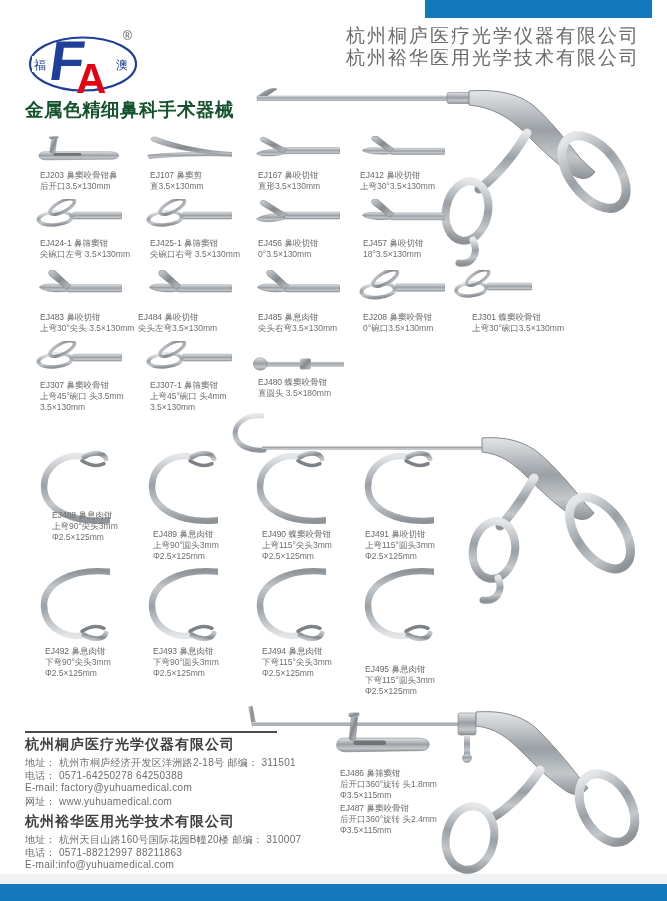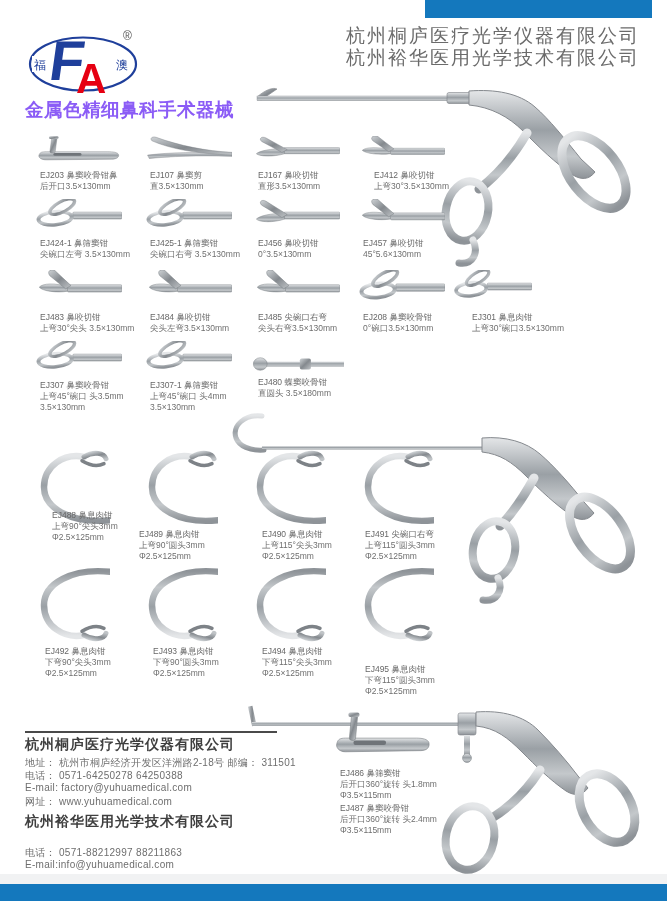--- a/index.html
+++ b/index.html
@@ -3,21 +3,21 @@
 <meta charset="utf-8">
 <style>
   html,body{margin:0;padding:0;background:#9a9a9a;}
   .page{position:relative;width:667px;height:901px;background:#ffffff;overflow:hidden;
         font-family:"Liberation Sans","DejaVu Sans",sans-serif;margin:0 auto;}
   .abs{position:absolute;}
   .topbar{position:absolute;left:425px;top:0;width:227px;height:18px;background:#1478BD;}
   .companies{position:absolute;top:25px;right:27px;text-align:right;color:#6B6B6B;
              font-size:19px;letter-spacing:2px;line-height:22px;}
   .pagetitle{position:absolute;left:25px;top:97px;font-size:18.5px;font-weight:bold;
-             color:#8b5cf6;letter-spacing:0.5px;}
+             color:#14532d;letter-spacing:0.5px;}
   .plabel{position:absolute;font-size:8.5px;line-height:11px;color:#6f6f6f;white-space:nowrap;}
   .plabel .pt{color:#686868;}
   .thumb{position:absolute;}
   .inst{position:absolute;}
   .divider{position:absolute;left:25px;top:731px;width:252px;height:1.5px;background:#4a4a4a;}
   .coname{position:absolute;left:25px;font-size:14px;font-weight:bold;color:#3F3F3F;letter-spacing:1px;}
   .coline{position:absolute;left:25px;font-size:10px;color:#6e6e6e;letter-spacing:0.3px;text-align:right;}
   .lightstrip{position:absolute;left:0;top:874px;width:667px;height:10px;background:#f1f2f3;}
   .footbar{position:absolute;left:0;top:884px;width:667px;height:17px;background:#1478BD;}
 </style>
@@ -123,21 +123,21 @@
       </svg>
       <div class="plabel" style="left:258px;top:170px">
         <div class="pt">EJ167 鼻咬切钳</div>
         <div>直形3.5×130mm</div>
       </div>
       <svg class="thumb" style="left:357px;top:136px;width:88px;height:30px" viewBox="0 0 100 44" preserveAspectRatio="none">
         <rect x="38" y="18" width="62" height="9" rx="1.5" fill="url(#gMetal)" stroke="#878c91" stroke-width="0.6"></rect>
         <path d="M38,20 C24,16 10,16 6,21 C10,26 26,28 38,26 Z" fill="url(#gMetal)" stroke="#81868b" stroke-width="0.6"></path>
         <path d="M42,19 L24,1 C20,-2 14,1 18,7 L36,23 Z" fill="url(#gMetal2)" stroke="#7b8085" stroke-width="0.6"></path>
       </svg>
-      <div class="plabel" style="left:374px;top:170px">
+      <div class="plabel" style="left:360px;top:170px">
         <div class="pt">EJ412 鼻咬切钳</div>
         <div>上弯30°3.5×130mm</div>
       </div>
       <svg class="thumb" style="left:34px;top:199px;width:88px;height:34px" viewBox="0 0 100 44" preserveAspectRatio="none">
         <rect x="44" y="17" width="56" height="9" rx="1.5" fill="url(#gMetal)" stroke="#878c91" stroke-width="0.6"></rect>
         <ellipse cx="24" cy="25" rx="19" ry="8.5" fill="none" stroke="url(#gMetal)" stroke-width="4.5" transform="rotate(-6 24 25)"></ellipse>
         <ellipse cx="32" cy="10" rx="16" ry="6.5" fill="none" stroke="url(#gMetal2)" stroke-width="4" transform="rotate(-32 32 10)"></ellipse>
       </svg>
       <div class="plabel" style="left:40px;top:238px">
         <div class="pt">EJ424-1 鼻筛窦钳</div>
@@ -161,65 +161,65 @@
         <div class="pt">EJ456 鼻咬切钳</div>
         <div>0°3.5×130mm</div>
       </div>
       <svg class="thumb" style="left:357px;top:199px;width:88px;height:34px" viewBox="0 0 100 44" preserveAspectRatio="none">
         <rect x="38" y="18" width="62" height="9" rx="1.5" fill="url(#gMetal)" stroke="#878c91" stroke-width="0.6"></rect>
         <path d="M38,20 C24,16 10,16 6,21 C10,26 26,28 38,26 Z" fill="url(#gMetal)" stroke="#81868b" stroke-width="0.6"></path>
         <path d="M42,19 L24,1 C20,-2 14,1 18,7 L36,23 Z" fill="url(#gMetal2)" stroke="#7b8085" stroke-width="0.6"></path>
       </svg>
       <div class="plabel" style="left:363px;top:238px">
         <div class="pt">EJ457 鼻咬切钳</div>
-        <div>45°5.6×130mm</div>
+        <div>18°3.5×130mm</div>
       </div>
       <svg class="thumb" style="left:34px;top:270px;width:88px;height:36px" viewBox="0 0 100 44" preserveAspectRatio="none">
         <rect x="38" y="18" width="62" height="9" rx="1.5" fill="url(#gMetal)" stroke="#878c91" stroke-width="0.6"></rect>
         <path d="M38,20 C24,16 10,16 6,21 C10,26 26,28 38,26 Z" fill="url(#gMetal)" stroke="#81868b" stroke-width="0.6"></path>
         <path d="M42,19 L24,1 C20,-2 14,1 18,7 L36,23 Z" fill="url(#gMetal2)" stroke="#7b8085" stroke-width="0.6"></path>
       </svg>
       <div class="plabel" style="left:40px;top:312px">
         <div class="pt">EJ483 鼻咬切钳</div>
         <div>上弯30°尖头 3.5×130mm</div>
       </div>
       <svg class="thumb" style="left:144px;top:270px;width:88px;height:36px" viewBox="0 0 100 44" preserveAspectRatio="none">
         <rect x="38" y="18" width="62" height="9" rx="1.5" fill="url(#gMetal)" stroke="#878c91" stroke-width="0.6"></rect>
         <path d="M38,20 C24,16 10,16 6,21 C10,26 26,28 38,26 Z" fill="url(#gMetal)" stroke="#81868b" stroke-width="0.6"></path>
         <path d="M42,19 L24,1 C20,-2 14,1 18,7 L36,23 Z" fill="url(#gMetal2)" stroke="#7b8085" stroke-width="0.6"></path>
       </svg>
-      <div class="plabel" style="left:150px;top:312px">
+      <div class="plabel" style="left:138px;top:312px">
         <div class="pt">EJ484 鼻咬切钳</div>
         <div>尖头左弯3.5×130mm</div>
       </div>
       <svg class="thumb" style="left:252px;top:270px;width:88px;height:36px" viewBox="0 0 100 44" preserveAspectRatio="none">
         <rect x="38" y="18" width="62" height="9" rx="1.5" fill="url(#gMetal)" stroke="#878c91" stroke-width="0.6"></rect>
         <path d="M38,20 C24,16 10,16 6,21 C10,26 26,28 38,26 Z" fill="url(#gMetal)" stroke="#81868b" stroke-width="0.6"></path>
         <path d="M42,19 L24,1 C20,-2 14,1 18,7 L36,23 Z" fill="url(#gMetal2)" stroke="#7b8085" stroke-width="0.6"></path>
       </svg>
       <div class="plabel" style="left:258px;top:312px">
-        <div class="pt">EJ485 尖碗口右弯</div>
+        <div class="pt">EJ485 鼻息肉钳</div>
         <div>尖头右弯3.5×130mm</div>
       </div>
       <svg class="thumb" style="left:357px;top:270px;width:88px;height:36px" viewBox="0 0 100 44" preserveAspectRatio="none">
         <rect x="44" y="17" width="56" height="9" rx="1.5" fill="url(#gMetal)" stroke="#878c91" stroke-width="0.6"></rect>
         <ellipse cx="24" cy="25" rx="19" ry="8.5" fill="none" stroke="url(#gMetal)" stroke-width="4.5" transform="rotate(-6 24 25)"></ellipse>
         <ellipse cx="32" cy="10" rx="16" ry="6.5" fill="none" stroke="url(#gMetal2)" stroke-width="4" transform="rotate(-32 32 10)"></ellipse>
       </svg>
       <div class="plabel" style="left:363px;top:312px">
         <div class="pt">EJ208 鼻窦咬骨钳</div>
         <div>0°碗口3.5×130mm</div>
       </div>
       <svg class="thumb" style="left:452px;top:270px;width:80px;height:34px" viewBox="0 0 100 44" preserveAspectRatio="none">
         <rect x="44" y="17" width="56" height="9" rx="1.5" fill="url(#gMetal)" stroke="#878c91" stroke-width="0.6"></rect>
         <ellipse cx="24" cy="25" rx="19" ry="8.5" fill="none" stroke="url(#gMetal)" stroke-width="4.5" transform="rotate(-6 24 25)"></ellipse>
         <ellipse cx="32" cy="10" rx="16" ry="6.5" fill="none" stroke="url(#gMetal2)" stroke-width="4" transform="rotate(-32 32 10)"></ellipse>
       </svg>
       <div class="plabel" style="left:472px;top:312px">
-        <div class="pt">EJ301 鼻息肉钳</div>
+        <div class="pt">EJ301 蝶窦咬骨钳</div>
         <div>上弯30°碗口3.5×130mm</div>
       </div>
       <svg class="thumb" style="left:34px;top:341px;width:88px;height:34px" viewBox="0 0 100 44" preserveAspectRatio="none">
         <rect x="44" y="17" width="56" height="9" rx="1.5" fill="url(#gMetal)" stroke="#878c91" stroke-width="0.6"></rect>
         <ellipse cx="24" cy="25" rx="19" ry="8.5" fill="none" stroke="url(#gMetal)" stroke-width="4.5" transform="rotate(-6 24 25)"></ellipse>
         <ellipse cx="32" cy="10" rx="16" ry="6.5" fill="none" stroke="url(#gMetal2)" stroke-width="4" transform="rotate(-32 32 10)"></ellipse>
       </svg>
       <div class="plabel" style="left:40px;top:380px">
         <div class="pt">EJ307 鼻窦咬骨钳</div>
         <div>上弯45°碗口 头3.5mm</div>
@@ -252,42 +252,42 @@
       <div class="plabel" style="left:52px;top:510px">
         <div class="pt">EJ488 鼻息肉钳</div>
         <div>上弯90°尖头3mm</div>
         <div>Φ2.5×125mm</div>
       </div>
       <svg class="thumb" style="left:146px;top:450px;width:72px;height:78px" viewBox="0 0 72 80" preserveAspectRatio="none">
         <path d="M72,72 C34,76 6,60 6,38 C6,16 26,3 46,7" fill="none" stroke="url(#gMetal)" stroke-width="6.5" stroke-linecap="round"></path>
         <path d="M46,7 C56,1 66,3 68,9" fill="none" stroke="url(#gMetal2)" stroke-width="5" stroke-linecap="round"></path>
         <path d="M44,11 C52,16 60,17 66,14" fill="none" stroke="#7d8287" stroke-width="3.5" stroke-linecap="round"></path>
       </svg>
-      <div class="plabel" style="left:139px;top:529px">
+      <div class="plabel" style="left:153px;top:529px">
         <div class="pt">EJ489 鼻息肉钳</div>
         <div>上弯90°圆头3mm</div>
         <div>Φ2.5×125mm</div>
       </div>
       <svg class="thumb" style="left:254px;top:450px;width:72px;height:78px" viewBox="0 0 72 80" preserveAspectRatio="none">
         <path d="M72,72 C34,76 6,60 6,38 C6,16 26,3 46,7" fill="none" stroke="url(#gMetal)" stroke-width="6.5" stroke-linecap="round"></path>
         <path d="M46,7 C56,1 66,3 68,9" fill="none" stroke="url(#gMetal2)" stroke-width="5" stroke-linecap="round"></path>
         <path d="M44,11 C52,16 60,17 66,14" fill="none" stroke="#7d8287" stroke-width="3.5" stroke-linecap="round"></path>
       </svg>
       <div class="plabel" style="left:262px;top:529px">
-        <div class="pt">EJ490 鼻息肉钳</div>
+        <div class="pt">EJ490 蝶窦咬骨钳</div>
         <div>上弯115°尖头3mm</div>
         <div>Φ2.5×125mm</div>
       </div>
       <svg class="thumb" style="left:362px;top:450px;width:72px;height:78px" viewBox="0 0 72 80" preserveAspectRatio="none">
         <path d="M72,72 C34,76 6,60 6,38 C6,16 26,3 46,7" fill="none" stroke="url(#gMetal)" stroke-width="6.5" stroke-linecap="round"></path>
         <path d="M46,7 C56,1 66,3 68,9" fill="none" stroke="url(#gMetal2)" stroke-width="5" stroke-linecap="round"></path>
         <path d="M44,11 C52,16 60,17 66,14" fill="none" stroke="#7d8287" stroke-width="3.5" stroke-linecap="round"></path>
       </svg>
       <div class="plabel" style="left:365px;top:529px">
-        <div class="pt">EJ491 尖碗口右弯</div>
+        <div class="pt">EJ491 鼻咬切钳</div>
         <div>上弯115°圆头3mm</div>
         <div>Φ2.5×125mm</div>
       </div>
       <svg class="thumb" style="left:38px;top:564px;width:72px;height:78px" viewBox="0 0 72 80" preserveAspectRatio="none">
         <g transform="translate(0,80) scale(1,-1)">
           <path d="M72,72 C34,76 6,60 6,38 C6,16 26,3 46,7" fill="none" stroke="url(#gMetal)" stroke-width="6.5" stroke-linecap="round"></path>
           <path d="M46,7 C56,1 66,3 68,9" fill="none" stroke="url(#gMetal2)" stroke-width="5" stroke-linecap="round"></path>
           <path d="M44,11 C52,16 60,17 66,14" fill="none" stroke="#7d8287" stroke-width="3.5" stroke-linecap="round"></path>
         </g>
       </svg>
@@ -353,18 +353,19 @@
     </div>
 
   <div class="divider"></div>
   <div class="coname" style="top:736px">杭州桐庐医疗光学仪器有限公司</div>
   <div class="coline" style="top:756px">地址： 杭州市桐庐经济开发区洋洲路2-18号 邮编： 311501</div>
   <div class="coline" style="top:769px">电话： 0571-64250278  64250388</div>
   <div class="coline" style="top:782px">E-mail: factory@yuhuamedical.com</div>
   <div class="coline" style="top:795px">网址： www.yuhuamedical.com</div>
 
   <div class="coname" style="top:813px">杭州裕华医用光学技术有限公司</div>
+  <div class="coline" style="top:833px">地址： 杭州天目山路160号国际花园B幢20楼  邮编： 310007</div>
   <div class="coline" style="top:846px">电话： 0571-88212997  88211863</div>
   <div class="coline" style="top:859px">E-mail:info@yuhuamedical.com</div>
 
   <div class="lightstrip"></div>
   <div class="footbar"></div>
 </div>
 
 </body></html>

